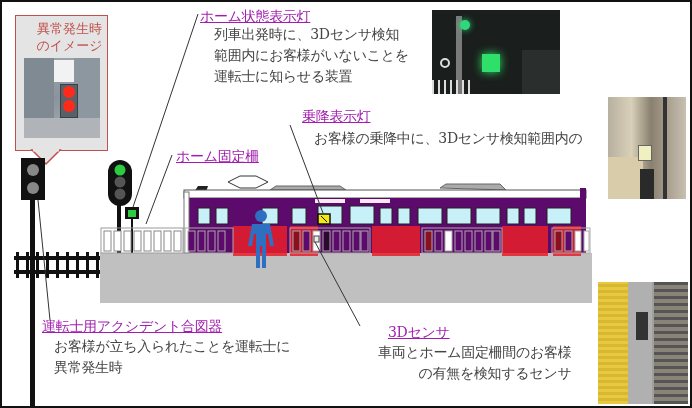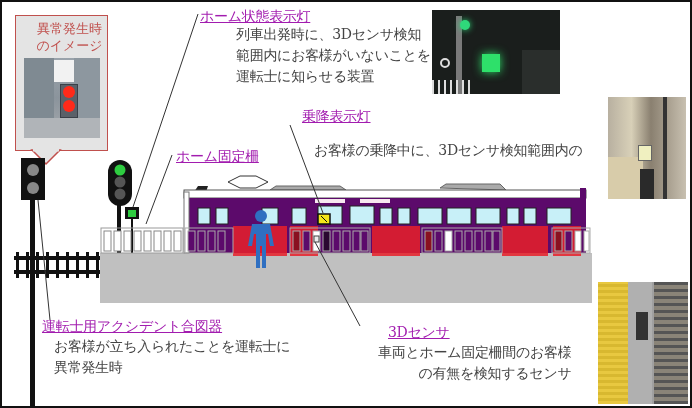--- a/index.html
+++ b/index.html
@@ -194,28 +194,28 @@
 </div>
 
 <div class="photo" style="left:598px; top:282px; width:90px; height:122px; background:#a0a0a0;">
   <div style="position:absolute; left:0; top:0; width:30px; height:122px; background:repeating-linear-gradient(0deg,#e8c840 0 3px,#d8b830 3px 6px);"></div>
   <div style="position:absolute; left:30px; top:0; width:24px; height:122px; background:#b0b0b0;"></div>
   <div style="position:absolute; left:38px; top:30px; width:12px; height:28px; background:#333;"></div>
   <div style="position:absolute; left:56px; top:0; width:34px; height:122px; background:repeating-linear-gradient(0deg,#555 0 3px,#8a8478 3px 7px);"></div>
 </div>
 
 <div class="abs label-title" style="left:200px; top:8px;">ホーム状態表示灯</div>
-<div class="abs label-desc" style="left:214px; top:24px;margin-left:22px;">
+<div class="abs label-desc" style="left:214px; top:24px;">
   <div>列車出発時に、3Dセンサ検知</div>
   <div>範囲内にお客様がいないことを</div>
   <div>運転士に知らせる装置</div>
 </div>
 
 <div class="abs label-title" style="left:302px; top:108px;">乗降表示灯</div>
-<div class="abs label-desc" style="left:314px; top:140px;">
+<div class="abs label-desc" style="left:314px; top:128px;">
   <div>お客様の乗降中に、3Dセンサ検知範囲内の</div>
 </div>
 
 <div class="abs label-title" style="left:176px; top:148px;">ホーム固定柵</div>
 
 <div class="abs label-title" style="left:42px; top:318px;">運転士用アクシデント合図器</div>
 <div class="abs label-desc" style="left:54px; top:336px;">
   <div>お客様が立ち入られたことを運転士に</div>
   <div>異常発生時</div>
 </div>

